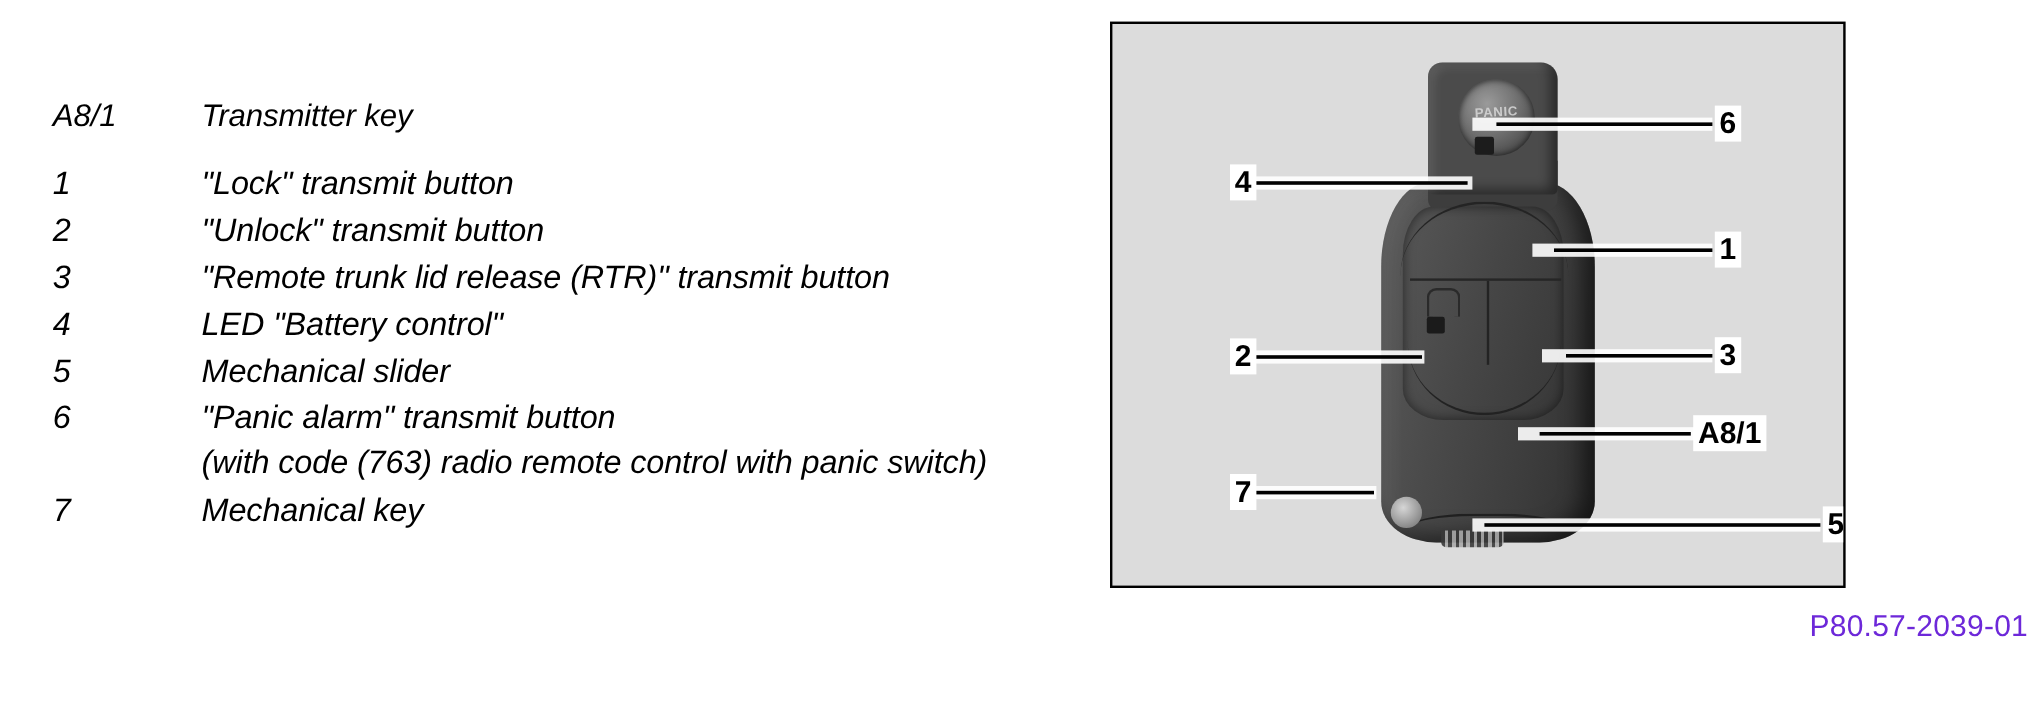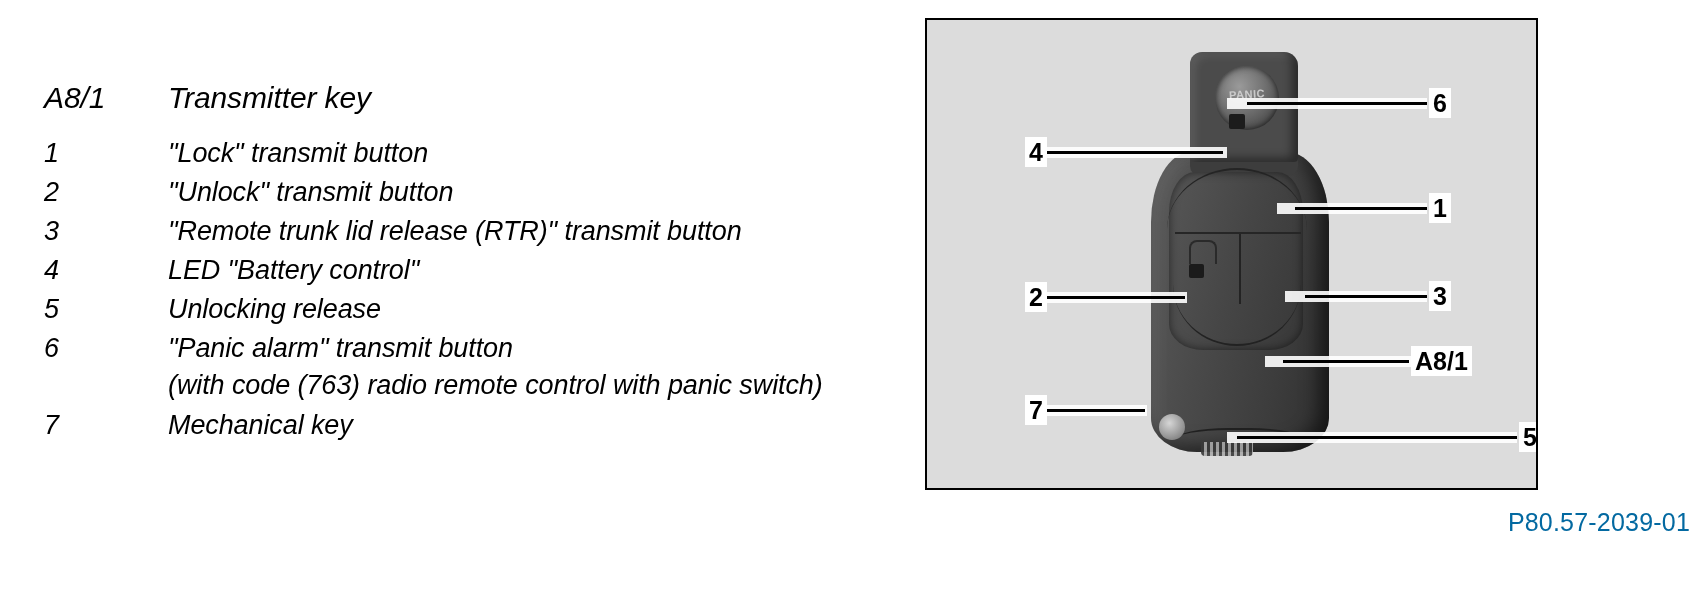--- a/index.html
+++ b/index.html
@@ -36,21 +36,21 @@
   }
   .legend-row .ref {
     display: inline-block;
     width: 124px;
     vertical-align: top;
   }
   .legend-row .desc {
     display: inline-block;
     vertical-align: top;
   }
-  .legend-row.title { top: 81px; font-size: 30px; }
+  .legend-row.title { top: 81px; font-size: 26px; }
   .legend-row.r0 { top: 138px; }
   .legend-row.r1 { top: 177px; }
   .legend-row.r2 { top: 216px; }
   .legend-row.r3 { top: 255px; }
   .legend-row.r4 { top: 294px; }
   .legend-row.r5 { top: 333px; }
   .legend-row.r6 { top: 370px; }
   .legend-row.r7 { top: 410px; }
 
   
@@ -253,21 +253,21 @@
   
   #caption {
     position: absolute;
     right: 5px;
     top: 508px;
     width: 640px;
     text-align: right;
     font-family: "Liberation Sans", "DejaVu Sans", sans-serif;
     font-size: 25px;
     font-weight: 400;
-    color: #0369a1;
+    color: #6d28d9;
     letter-spacing: .2px;
   }
 </style>
 </head>
 <body>
 
 <div id="page">
 
   <div id="legend">
 
@@ -285,21 +285,21 @@
 
     <div class="legend-row r2">
       <span class="ref">3</span><span class="desc">"Remote trunk lid release (RTR)" transmit button</span>
     </div>
 
     <div class="legend-row r3">
       <span class="ref">4</span><span class="desc">LED "Battery control"</span>
     </div>
 
     <div class="legend-row r4">
-      <span class="ref">5</span><span class="desc">Unlocking release</span>
+      <span class="ref">5</span><span class="desc">Mechanical slider</span>
     </div>
 
     <div class="legend-row r5">
       <span class="ref">6</span><span class="desc">"Panic alarm" transmit button</span>
     </div>
 
     <div class="legend-row r6">
       <span class="ref"></span><span class="desc">(with code (763) radio remote control with panic switch)</span>
     </div>
 

